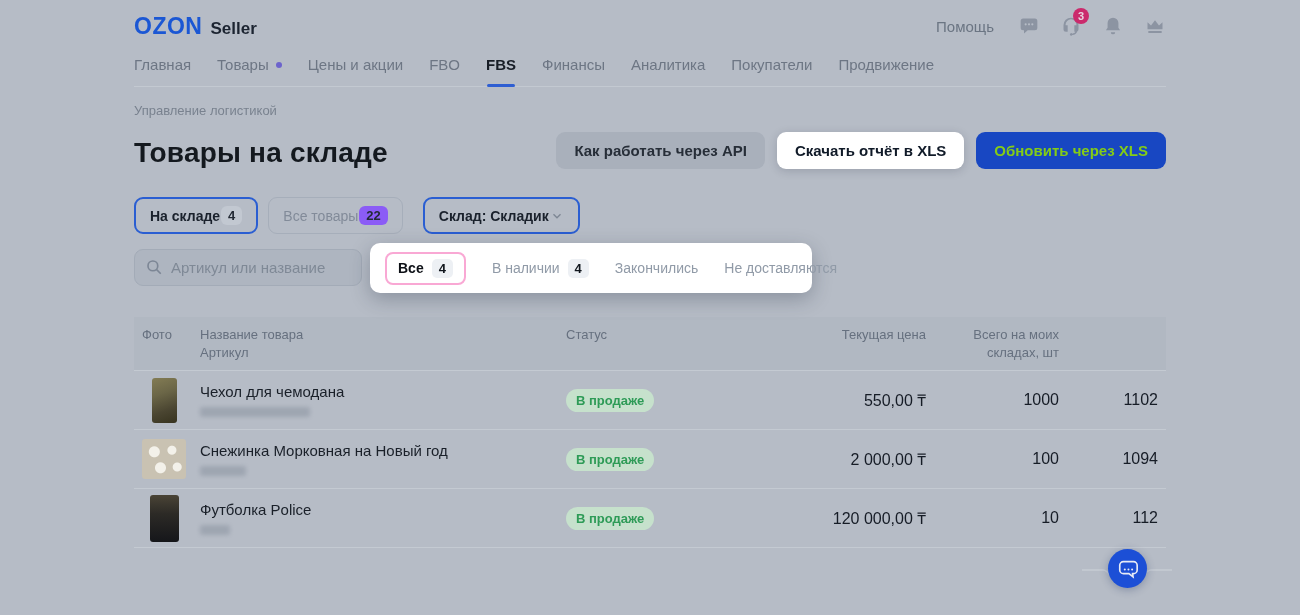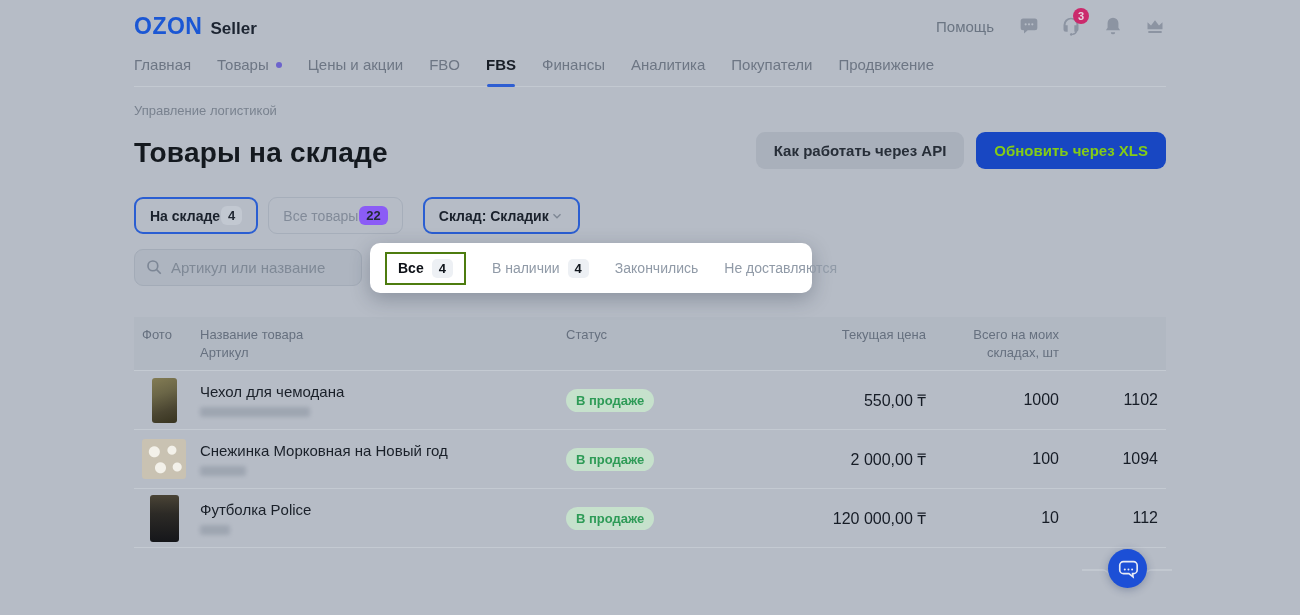--- a/index.html
+++ b/index.html
@@ -66,21 +66,21 @@
   .search-input::placeholder { color:#7f8996; }
   .search-icon { position:absolute; left:11px; top:9px; width:18px; height:18px; }
   .search-icon svg { width:18px; height:18px; stroke:#7c8695; stroke-width:2.2; fill:none; }
 
   .subtab-panel {
     position:absolute; left:236px; top:-6px; width:442px; height:50px;
     background:#ffffff; border-radius:10px; box-shadow:0 6px 20px rgba(25,35,55,.28);
     display:flex; align-items:center; gap:26px; padding:0 15px;
   }
   .subtab { font-size:14px; color:#909aa7; cursor:pointer; display:flex; align-items:center; gap:8px; white-space:nowrap; }
-  .subtab-active { border:2px solid #4d7c0f; border-radius:0; padding:5px 11px; color:#0d1016; font-weight:700; }
+  .subtab-active { border:2px solid #f9a8d4; border-radius:8px; padding:5px 11px; color:#0d1016; font-weight:700; }
   .subtab-count { background:#edf0f4; border-radius:5px; padding:2px 7px; font-size:13px; font-weight:700; color:#11161d; }
 
   
   .table { margin-top:16px; }
   .tgrid { display:grid; grid-template-columns:58px 366px 150px 210px 133px 1fr; padding:0 8px; }
   .thead { background:#b1b8c2; border-bottom:1px solid #c4cad2; padding-top:9px; padding-bottom:9px; }
   .th { font-size:13px; color:#66707f; line-height:1.35; }
   .t-right { text-align:right; }
   .trow { border-bottom:1px solid #c4cad2; align-items:center; min-height:59px; cursor:pointer; }
   .thumb { border-radius:3px; }
@@ -180,20 +180,21 @@
         <span>Продвижение</span>
       </span>
   </nav>
 
   <div class="breadcrumb">Управление логистикой</div>
 
   <div class="title-row">
     <h1 class="page-title">Товары на складе</h1>
     <div class="actions">
       <button class="btn btn-gray">Как работать через API</button>
+      <button class="btn btn-white">Скачать отчёт в XLS</button>
       <button class="btn btn-blue">Обновить через XLS</button>
     </div>
   </div>
 
   <div class="filter-row">
     <div class="chip chip-active">
       <span>На складе</span>
       <span class="chip-count">4</span>
     </div>
     <div class="chip chip-plain">

